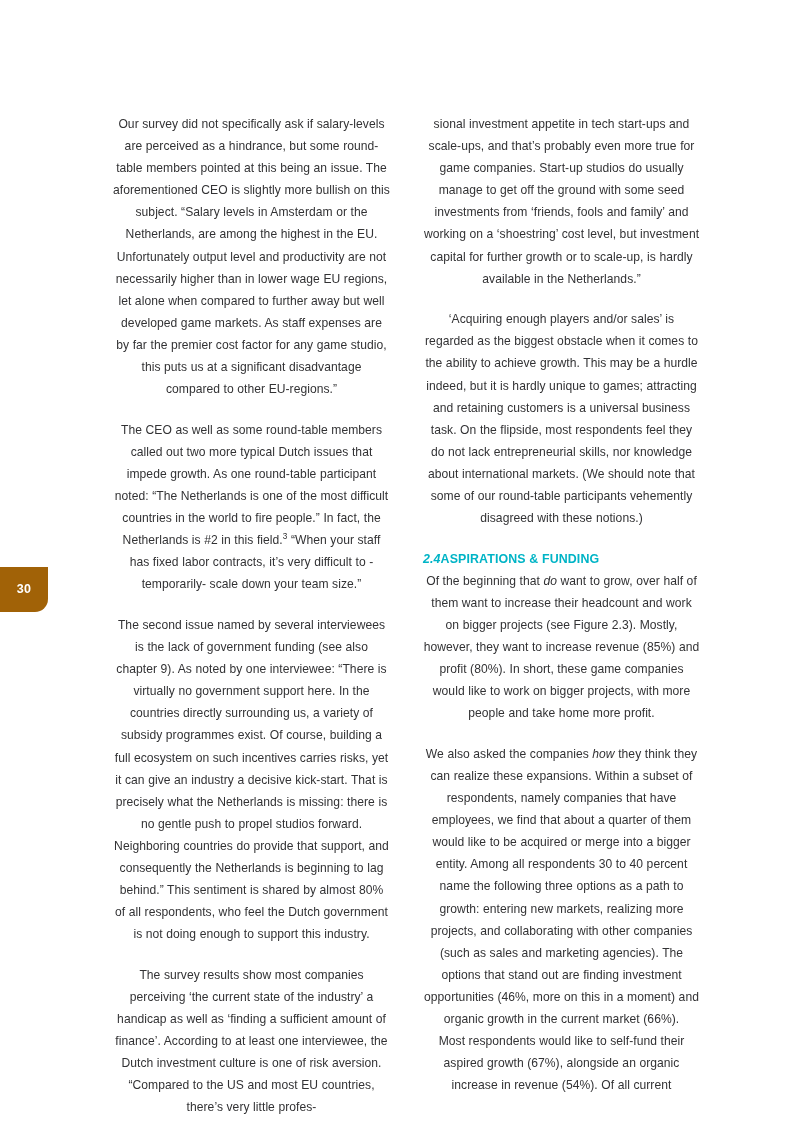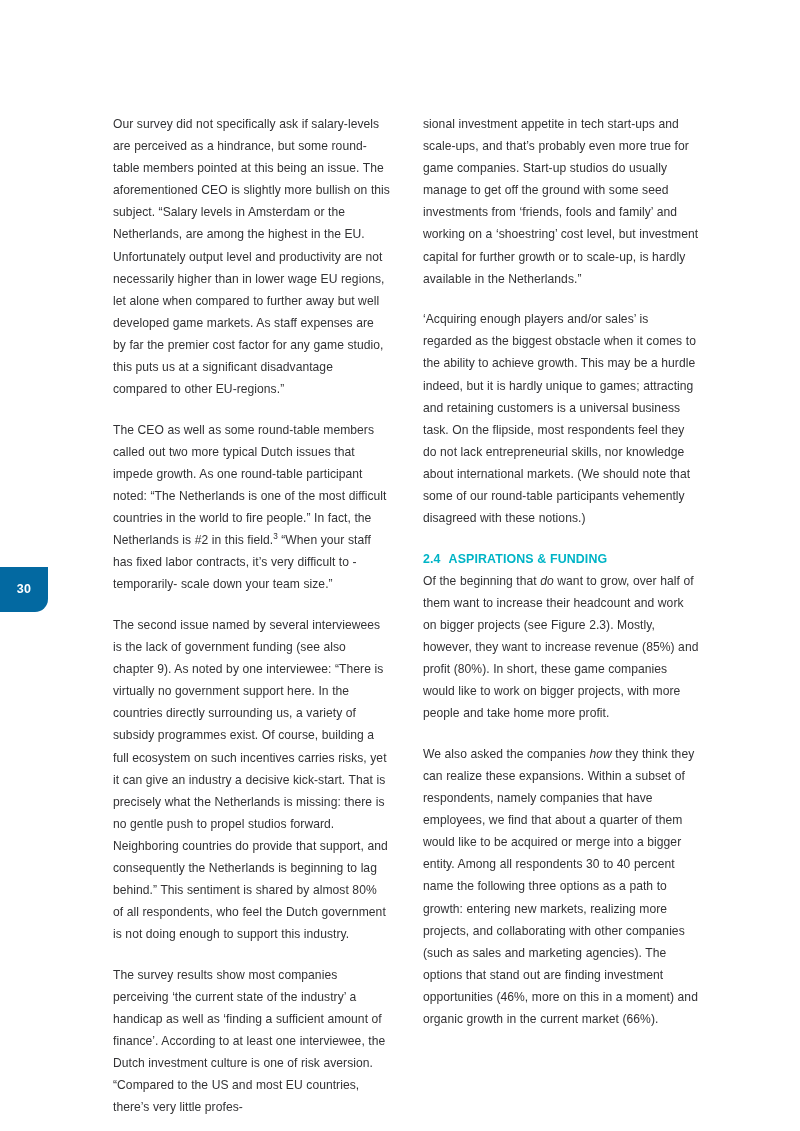--- a/index.html
+++ b/index.html
@@ -22,21 +22,21 @@
     background: #ffffff;
   }
 
   
   .page-tab {
     position: absolute;
     left: 0;
     top: 567px;
     width: 48px;
     height: 45px;
-    background: #0369a1;
+    background: #a16207;
     border-bottom-right-radius: 13px;
     display: flex;
     align-items: center;
     justify-content: center;
   }
   .page-tab-number {
     color: #ffffff;
     font-size: 12.5px;
     font-weight: bold;
     letter-spacing: 0.2px;
@@ -56,21 +56,21 @@
     width: 277px;
   }
   .col-left  { left: 0; }
   .col-right { left: 310px; }
 
   p.body {
     margin: 0 0 18.5px 0;
     font-size: 12.1px;
     line-height: 22.1px;
     color: #323234;
-    text-align: left;
+    text-align: center;
     letter-spacing: 0.004em;
     word-spacing: 0.01em;
   }
   p.body.tight { margin-bottom: 0; }
 
   em { font-style: italic; }
 
   sup {
     font-size: 0.68em;
     vertical-align: super;
@@ -78,21 +78,21 @@
   }
 
   h2.section-heading {
     margin: 0 0 0 0;
     font-size: 12.4px;
     line-height: 22px;
     font-weight: bold;
     color: #00b4c6;
     letter-spacing: 0.01em;
   }
-  .heading-num { margin-right: 8px; }
+  .heading-num { margin-right: 0; font-style: italic; }
 </style>
 </head>
 <body>
 
 <div class="page">
 
   <div class="page-tab">
     <span class="page-tab-number">30</span>
   </div>
 
@@ -115,18 +115,19 @@
       <p class="body">sional investment appetite in tech start-ups and scale-ups, and that’s probably even more true for game companies. Start-up studios do usually manage to get off the ground with some seed investments from ‘friends, fools and family’ and working on a ‘shoestring’ cost level, but investment capital for further growth or to scale-up, is hardly available in the Netherlands.”</p>
 
       <p class="body">‘Acquiring enough players and/or sales’ is regarded as the biggest obstacle when it comes to the ability to achieve growth. This may be a hurdle indeed, but it is hardly unique to games; attracting and retaining customers is a universal business task. On the flipside, most respondents feel they do not lack entrepreneurial skills, nor knowledge about international markets. (We should note that some of our round-table participants vehemently disagreed with these notions.)</p>
 
       <h2 class="section-heading"><span class="heading-num">2.4</span><span>ASPIRATIONS &amp; FUNDING</span></h2>
 
       <p class="body"><span>Of the beginning that </span><em>do</em><span> want to grow, over half of them want to increase their headcount and work on bigger projects (see Figure 2.3). Mostly, however, they want to increase revenue (85%) and profit (80%). In short, these game companies would like to work on bigger projects, with more people and take home more profit.</span></p>
 
       <p class="body tight"><span>We also asked the companies </span><em>how</em><span> they think they can realize these expansions. Within a subset of respondents, namely companies that have employees, we find that about a quarter of them would like to be acquired or merge into a bigger entity. Among all respondents 30 to 40 percent name the following three options as a path to growth: entering new markets, realizing more projects, and collaborating with other companies (such as sales and marketing agencies). The options that stand out are finding investment opportunities (46%, more on this in a moment) and organic growth in the current market (66%).</span></p>
 
+      <p class="body tight">Most respondents would like to self-fund their aspired growth (67%), alongside an organic increase in revenue (54%). Of all current</p>
 
     </div>
 
   </div>
 
 </div>
 
 </body></html>

